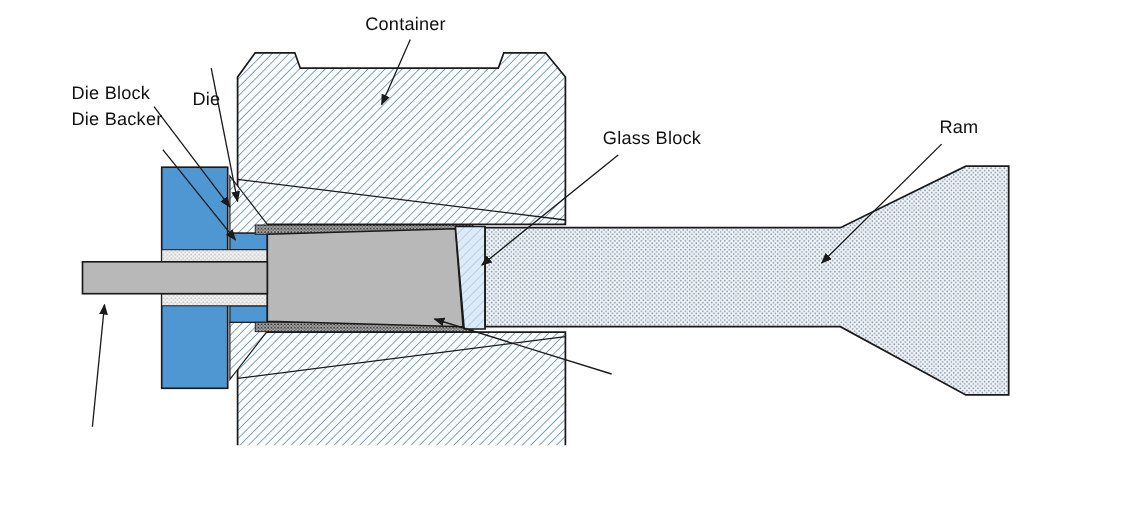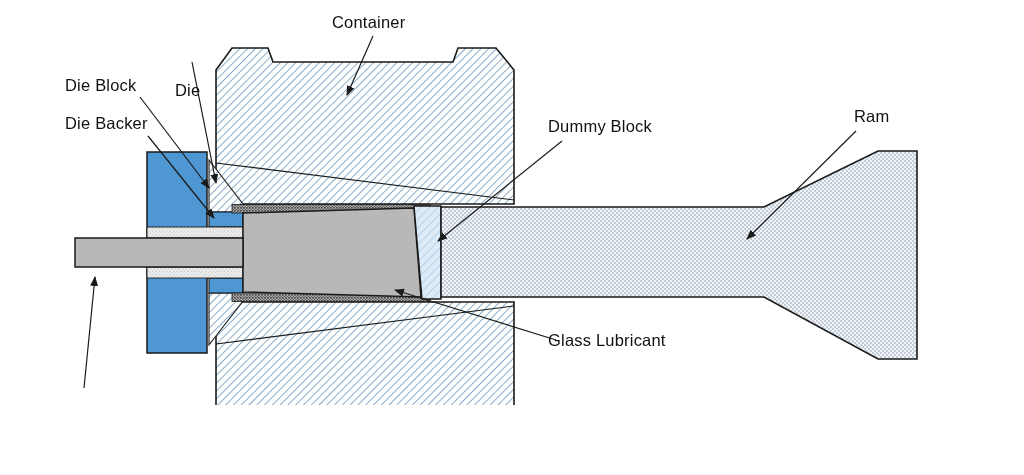--- a/index.html
+++ b/index.html
@@ -89,17 +89,16 @@
     <line x1="148" y1="136" x2="214" y2="218" stroke="#1a1a1a" stroke-width="1.2" marker-end="url(#arrow)"></line>
     <line x1="562" y1="141" x2="438" y2="241" stroke="#1a1a1a" stroke-width="1.2" marker-end="url(#arrow)"></line>
     <line x1="856" y1="131" x2="747" y2="239" stroke="#1a1a1a" stroke-width="1.2" marker-end="url(#arrow)"></line>
     <line x1="556" y1="340" x2="395" y2="290" stroke="#1a1a1a" stroke-width="1.2" marker-end="url(#arrow)"></line>
     <line x1="84" y1="388" x2="95" y2="277" stroke="#1a1a1a" stroke-width="1.2" marker-end="url(#arrow)"></line>
   </svg>
 
   <div class="lbl" style="left:332px; top:13px;">Container</div>
   <div class="lbl" style="left:175px; top:40px;margin-top:41px;">Die</div>
   <div class="lbl" style="left:65px; top:76px;">Die Block</div>
-  <div class="lbl" style="left:65px; top:114px;">Die Backer</div>
-  <div class="lbl" style="left:548px; top:117px;">Dummy Block</div>
+  <div class="lbl" style="left:65px; top:100px;">Die Backer</div>
+  <div class="lbl" style="left:548px; top:117px;">Glass Block</div>
   <div class="lbl" style="left:843px; top:107px;margin-left:11px;">Ram</div>
-  <div class="lbl" style="left:548px; top:331px;">Glass Lubricant</div>
 </div>
 
 </body></html>

